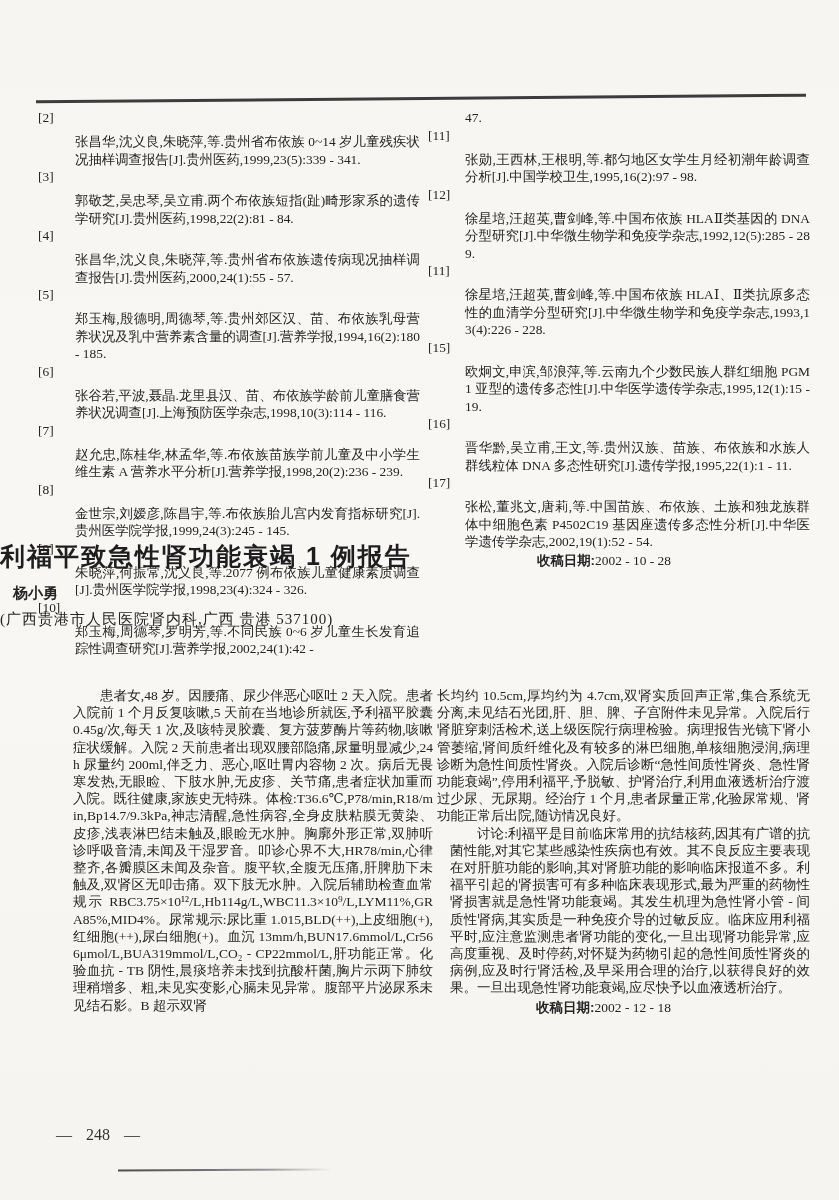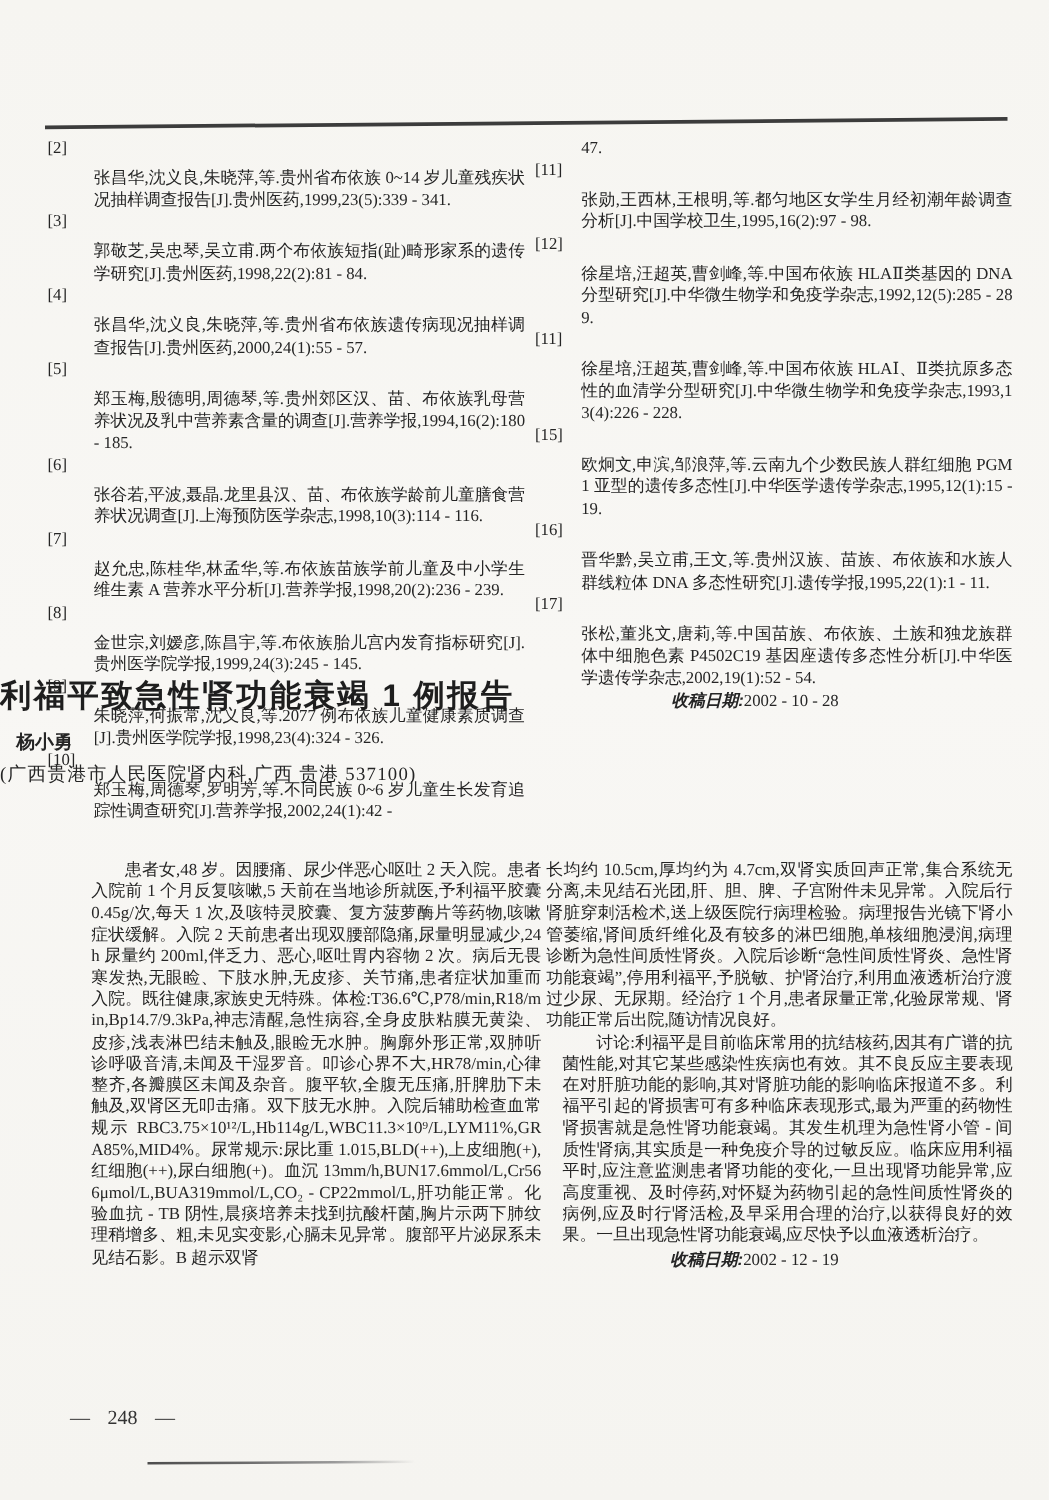--- a/index.html
+++ b/index.html
@@ -17,21 +17,21 @@
   .refs { position:absolute; top:109px; left:38px; width:772px; display:flex; gap:8px; }
   .refs-col {
     width:382px; font-size:13.4px; line-height:17.5px;
     text-align:justify; word-break:break-all;
   }
   .ref-item { display:flex; }
   .ref-num { width:37px; flex:none; }
   .ref-text { flex:1; text-align:justify;margin-top:24px; }
   .ref-cont { padding-left:37px; }
   .ref-received { text-align:center; padding-right:30px; margin-top:1px; }
-  .b { font-family:"Liberation Sans","DejaVu Sans",sans-serif; font-weight:bold;font-style:italic; }
+  .b { font-family:"Liberation Sans","DejaVu Sans",sans-serif; font-weight:bold; }
   
   .article-head { position:absolute; top:540px; left:0; width:839px; text-align:left; }
   .title {
     font-family:"Liberation Sans","DejaVu Sans",sans-serif;
     font-weight:bold; font-size:25px; letter-spacing:2px; color:#1e1e1e;
   }
   .author {
     margin-top:11px; font-family:"Liberation Sans","DejaVu Sans",sans-serif;
     font-weight:bold; font-size:15px;padding-left:13px;
   }
@@ -147,21 +147,21 @@
 
 
   <div class="body-cols">
     <div class="bcol">
       <p class="indent">患者女,48 岁。因腰痛、尿少伴恶心呕吐 2 天入院。患者入院前 1 个月反复咳嗽,5 天前在当地诊所就医,予利福平胶囊 0.45g/次,每天 1 次,及咳特灵胶囊、复方菠萝酶片等药物,咳嗽症状缓解。入院 2 天前患者出现双腰部隐痛,尿量明显减少,24h 尿量约 200ml,伴乏力、恶心,呕吐胃内容物 2 次。病后无畏寒发热,无眼睑、下肢水肿,无皮疹、关节痛,患者症状加重而入院。既往健康,家族史无特殊。体检:T36.6℃,P78/min,R18/min,Bp14.7/9.3kPa,神志清醒,急性病容,全身皮肤粘膜无黄染、皮疹,浅表淋巴结未触及,眼睑无水肿。胸廓外形正常,双肺听诊呼吸音清,未闻及干湿罗音。叩诊心界不大,HR78/min,心律整齐,各瓣膜区未闻及杂音。腹平软,全腹无压痛,肝脾肋下未触及,双肾区无叩击痛。双下肢无水肿。入院后辅助检查血常规示 RBC3.75×10¹²/L,Hb114g/L,WBC11.3×10⁹/L,LYM11%,GRA85%,MID4%。尿常规示:尿比重 1.015,BLD(++),上皮细胞(+),红细胞(++),尿白细胞(+)。血沉 13mm/h,BUN17.6mmol/L,Cr566μmol/L,BUA319mmol/L,CO₂ - CP22mmol/L,肝功能正常。化验血抗 - TB 阴性,晨痰培养未找到抗酸杆菌,胸片示两下肺纹理稍增多、粗,未见实变影,心膈未见异常。腹部平片泌尿系未见结石影。B 超示双肾</p>
     </div>
     <div class="bcol">
       <p>长均约 10.5cm,厚均约为 4.7cm,双肾实质回声正常,集合系统无分离,未见结石光团,肝、胆、脾、子宫附件未见异常。入院后行肾脏穿刺活检术,送上级医院行病理检验。病理报告光镜下肾小管萎缩,肾间质纤维化及有较多的淋巴细胞,单核细胞浸润,病理诊断为急性间质性肾炎。入院后诊断“急性间质性肾炎、急性肾功能衰竭”,停用利福平,予脱敏、护肾治疗,利用血液透析治疗渡过少尿、无尿期。经治疗 1 个月,患者尿量正常,化验尿常规、肾功能正常后出院,随访情况良好。</p>
       <p class="indent">讨论:利福平是目前临床常用的抗结核药,因其有广谱的抗菌性能,对其它某些感染性疾病也有效。其不良反应主要表现在对肝脏功能的影响,其对肾脏功能的影响临床报道不多。利福平引起的肾损害可有多种临床表现形式,最为严重的药物性肾损害就是急性肾功能衰竭。其发生机理为急性肾小管 - 间质性肾病,其实质是一种免疫介导的过敏反应。临床应用利福平时,应注意监测患者肾功能的变化,一旦出现肾功能异常,应高度重视、及时停药,对怀疑为药物引起的急性间质性肾炎的病例,应及时行肾活检,及早采用合理的治疗,以获得良好的效果。一旦出现急性肾功能衰竭,应尽快予以血液透析治疗。</p>
       <div class="received">
-        <span class="b">收稿日期:</span><span>2002 - 12 - 19</span>
+        <span class="b">收稿日期:</span><span>2002 - 12 - 18</span>
       </div>
     </div>
   </div>
 
   <div class="footer">— 248 —</div>
   <div class="artifact-line"></div>
 
 </div>
 
 </body></html>

